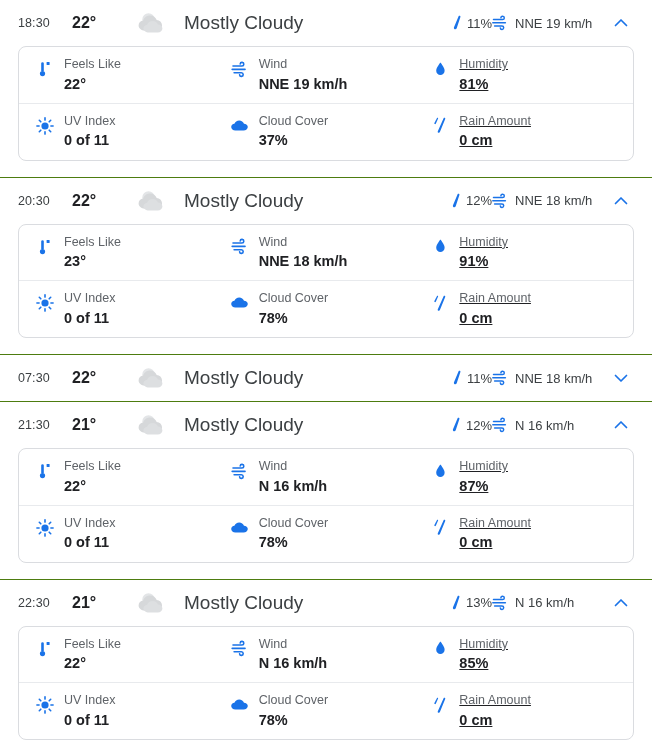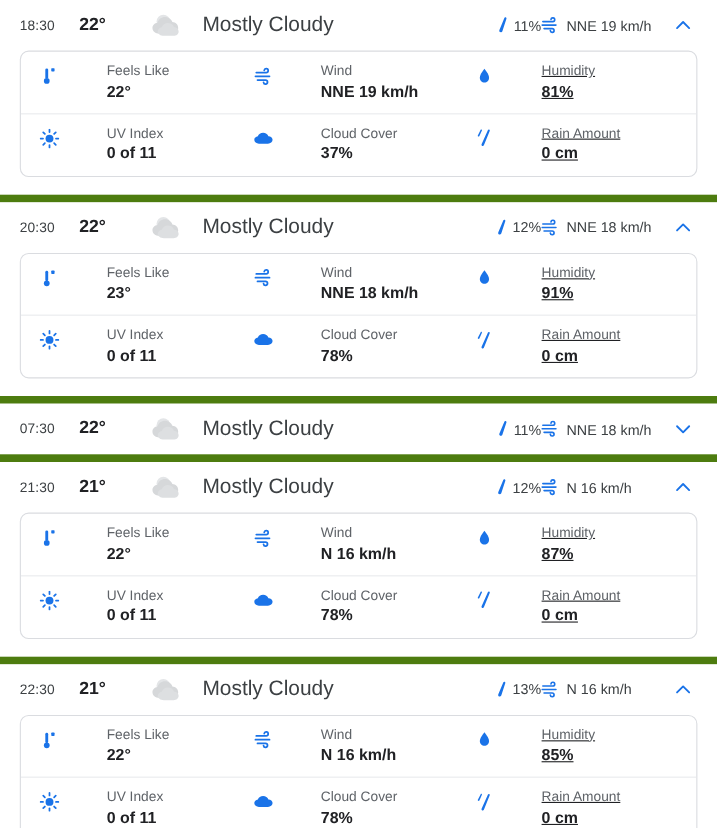--- a/index.html
+++ b/index.html
@@ -17,21 +17,21 @@
     -webkit-font-smoothing: antialiased;
   }
 
   .forecast-list {
     width: 652px;
   }
 
   
   .hour-block {
     width: 100%;
-    border-bottom: 7px solid #4d7c0f;
+    border-bottom: 1px solid #4d7c0f;
     background: #fff;
   }
   .hour-block:last-child { border-bottom: 1px solid #e8eaed; }
 
   
   .hour-summary {
     display: flex;
     align-items: center;
     height: 46px;
     padding: 0 14px 0 18px;
@@ -117,21 +117,21 @@
 
   .detail-ico {
     flex: 0 0 20px;
     width: 20px;
     height: 22px;
     display: flex;
     align-items: center;
     justify-content: center;
     padding-top: 2px;
   }
-  .detail-text { display: flex; flex-direction: column; line-height: 1.25; margin-left: 33px; }
+  .detail-text { display: flex; flex-direction: column; line-height: 1.25; }
   .detail-label {
     font-size: 12.5px;
     color: #5f6368;
     white-space: nowrap;
   }
   .detail-value {
     font-size: 14.5px;
     font-weight: bold;
     color: #202124;
     margin-top: 2px;

